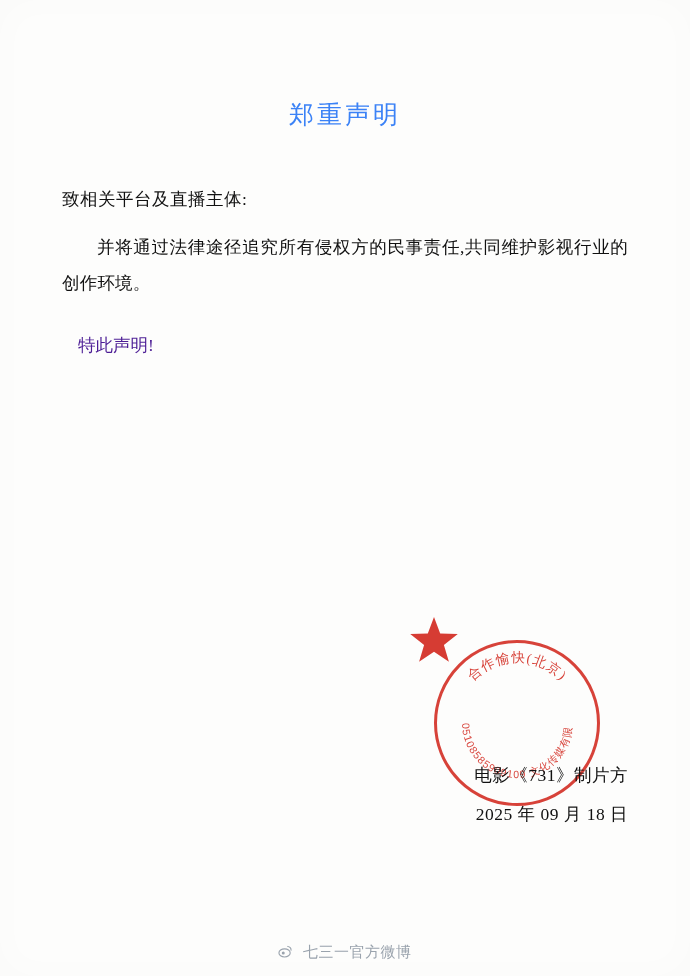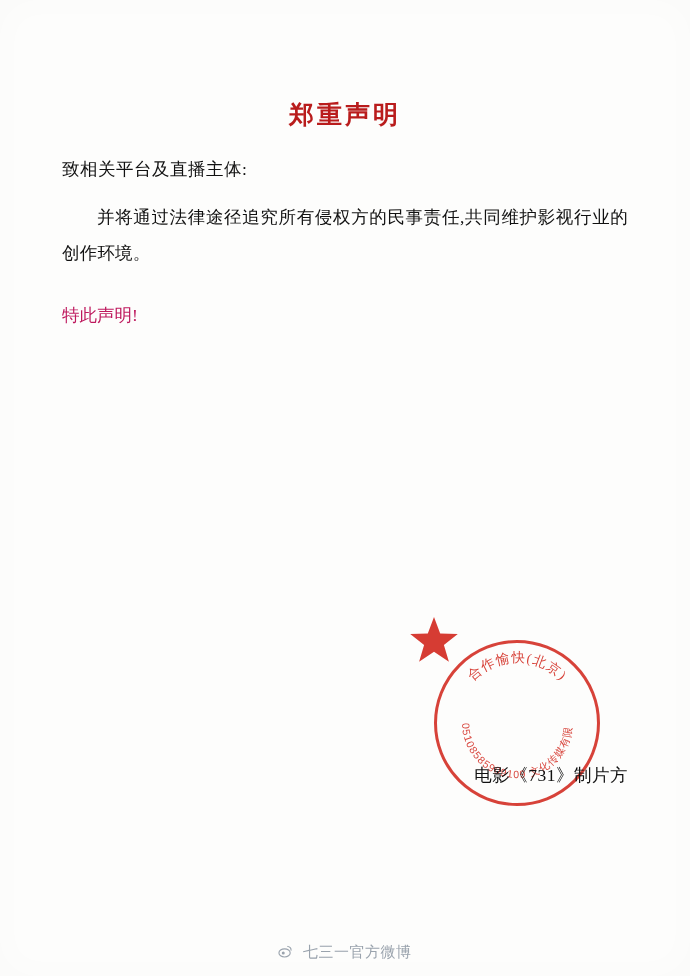--- a/index.html
+++ b/index.html
@@ -26,48 +26,49 @@
     left: 0;
     top: 0;
     width: 690px;
     height: 940px;
     padding: 0 62px;
     box-sizing: border-box;
   }
   .doc-title {
     text-align: center;
     font-size: 25px;
-    font-weight: 700;
+    font-weight: 400;
     letter-spacing: 3px;
-    color: #b91c1c;
+    color: #3b82f6;
     margin-top: 98px;
     font-family: "Liberation Serif", serif;
   }
   .salutation {
-    margin-top: 22px;
+    margin-top: 52px;
     font-size: 17.5px;
     color: #111111;
     letter-spacing: 0.5px;
     line-height: 1.9;
   }
   .para {
     margin-top: 14px;
     font-size: 17.5px;
     color: #111111;
     line-height: 2.05;
     text-align: justify;
     text-justify: inter-ideograph;
     text-indent: 2em;
     letter-spacing: 0.2px;
   }
   .closing {
     margin-top: 26px;
     font-size: 17.5px;
-    color: #be185d;
+    color: #4c1d95;
     line-height: 2;
+    margin-left: 16px;
   }
   .signature-block {
     position: absolute;
     right: 62px;
     top: 756px;
     text-align: right;
     font-size: 17.5px;
     color: #111111;
     line-height: 2.2;
     letter-spacing: 0.5px;
@@ -169,20 +170,21 @@
         <textPath href="#arcBottom" startOffset="50%" text-anchor="middle">91105108585909109 文化传媒有限公司</textPath>
       </text>
     </svg>
     <svg class="seal-star" viewBox="0 0 50 50">
       <polygon fill="#d2281e" points="25,2 31.2,18.6 48.8,19.1 34.9,29.9 39.9,46.8 25,36.7 10.1,46.8 15.1,29.9 1.2,19.1 18.8,18.6"></polygon>
     </svg>
   </div>
 
   <div class="signature-block">
     <span class="sig-line">电影《731》制片方</span>
+    <span class="sig-line">2025 年 09 月 18 日</span>
   </div>
 
   <div class="watermark">
     <span class="wm-icon">
       <svg width="15" height="15" viewBox="0 0 16 16">
         <ellipse cx="7" cy="9.5" rx="6" ry="4.3" fill="none" stroke="#9aa3ad" stroke-width="1.2"></ellipse>
         <circle cx="5.6" cy="9.6" r="1.6" fill="#9aa3ad"></circle>
         <path d="M 10.5 2.6 a 3.6 3.6 0 0 1 3.4 3.9" fill="none" stroke="#9aa3ad" stroke-width="1.2" stroke-linecap="round"></path>
       </svg>
     </span>

